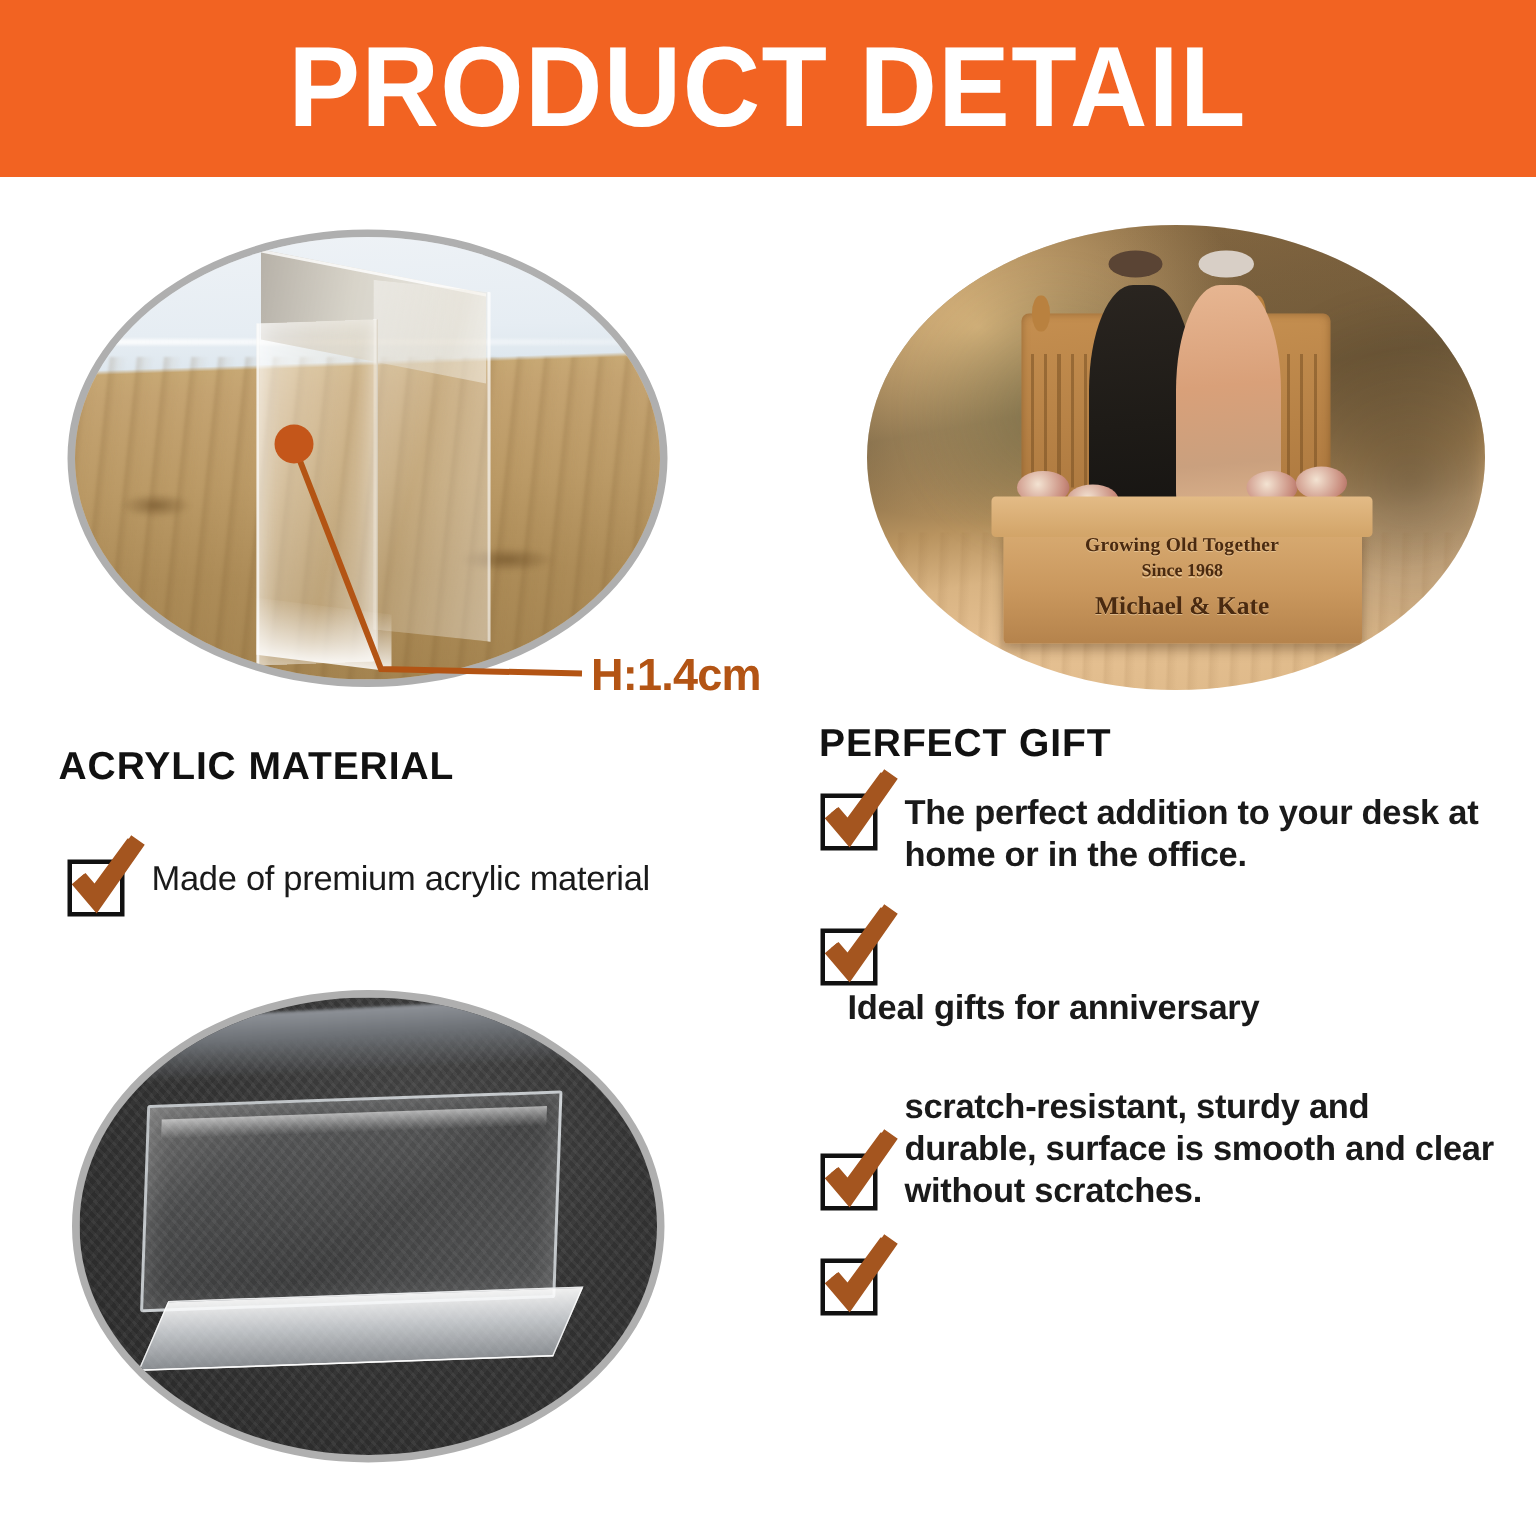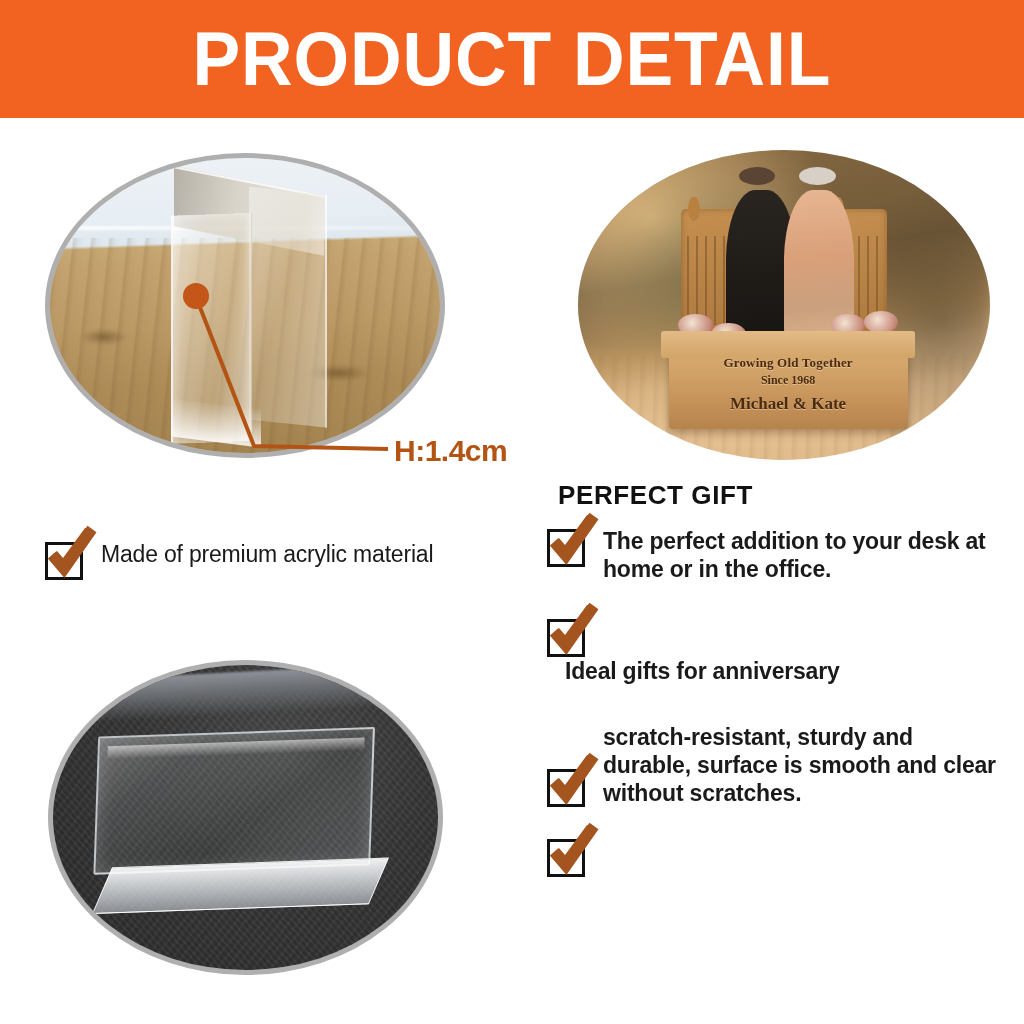--- a/index.html
+++ b/index.html
@@ -378,24 +378,24 @@
   .col-heading {
     position: absolute;
     color: #111111;
     font-family: "Liberation Sans", sans-serif;
     font-weight: 700;
     font-size: 26px;
     letter-spacing: 0.6px;
     white-space: nowrap;
   }
   #heading-acrylic { left: 39px; top: 495px; }
-  #heading-gift    { left: 558px; top: 480px; }
+  #heading-gift    { left: 546px; top: 480px; }
 
   .feature-list { position: absolute; }
-  #list-acrylic { left: 45px; top: 540px; width: 470px; }
+  #list-acrylic { left: 45px; top: 571px; width: 470px; }
   #list-gift    { left: 547px; top: 527px; width: 460px; }
 
   .feature-item {
     position: relative;
     display: flex;
     align-items: flex-start;
     margin-bottom: 34px;
   }
   .checkbox {
     position: relative;
@@ -492,20 +492,21 @@
       </div>
     </div>
   </div>
 
   <svg id="callout" viewBox="0 0 1024 1024">
     <polyline points="196,297 254,446 388,449" fill="none" stroke="#B35414" stroke-width="4"></polyline>
     <circle cx="196" cy="296" r="13" fill="#C4561A"></circle>
   </svg>
   <div class="callout-label">H:1.4cm</div>
 
+  <div class="col-heading" id="heading-acrylic">ACRYLIC MATERIAL</div>
 
   <div class="feature-list" id="list-acrylic">
     <div class="feature-item">
       <div class="checkbox">
         <svg class="checkmark" viewBox="0 0 52 50">
           <path d="M6 27 L18 41 L46 1 L39 0 L17 30 L11 23 Z" fill="#A4551F"></path>
           <path d="M6 27 L18 41 L46 1" fill="none" stroke="#A4551F" stroke-width="11" stroke-linecap="butt" stroke-linejoin="miter"></path>
         </svg>
       </div>
       <div class="feature-text">Made of premium acrylic material</div>

